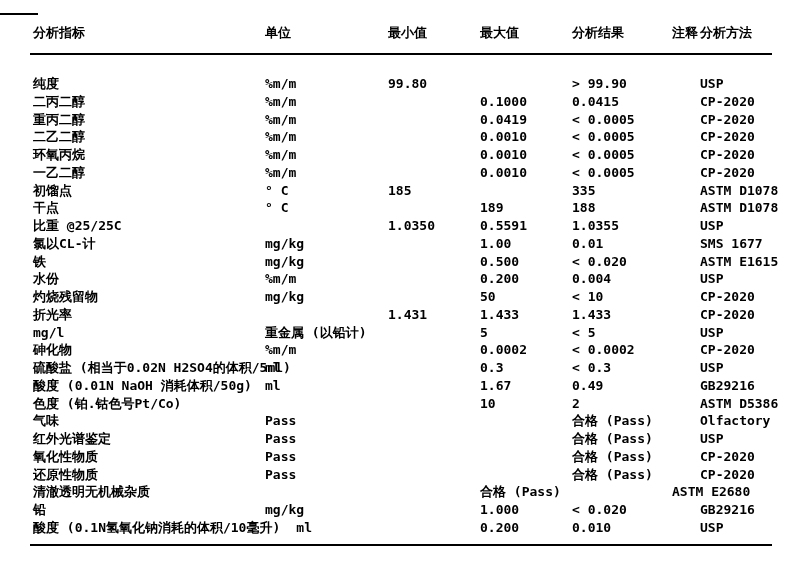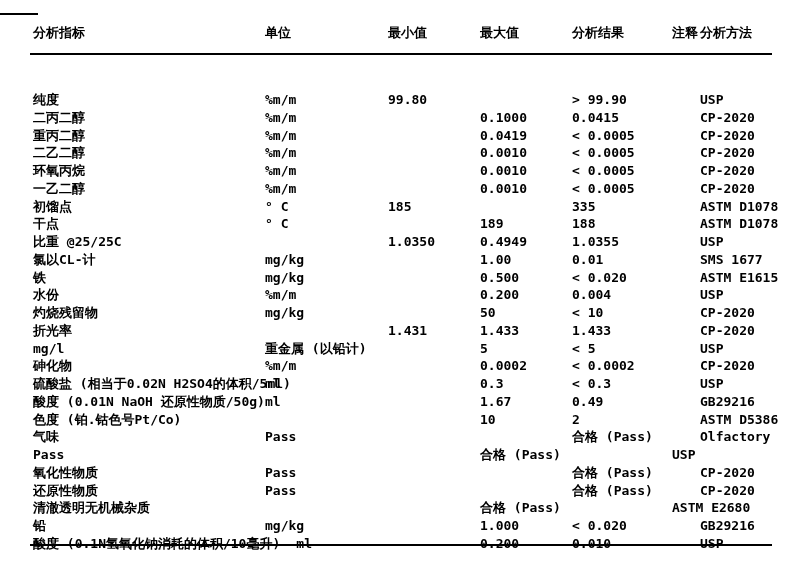--- a/index.html
+++ b/index.html
@@ -32,21 +32,21 @@
     height: 18px;
   }
   .header-rule {
     position: absolute;
     top: 53px; left: 30px;
     width: 742px; height: 2px;
     background: #000;
   }
   .table-body {
     position: absolute;
-    top: 75px; left: 0; right: 0; margin-top: 16px;
+    top: 75px; left: 0; right: 0;
   }
   .row { height: 17.75px; }
   .c {
     white-space: pre;
     overflow: visible;
     line-height: 17.75px;
     height: 17.75px;
   }
   .hc { white-space: pre; line-height: 18px; }
   .bottom-rule {
@@ -145,21 +145,21 @@
     <span class="c"></span>
     <span class="c">189</span>
     <span class="c">188</span>
     <span class="c"></span>
     <span class="c">ASTM D1078</span>
   </div>
       <div class="row grid-row">
     <span class="c">比重 @25/25C</span>
     <span class="c"></span>
     <span class="c">1.0350</span>
-    <span class="c">0.4949</span>
+    <span class="c">0.5591</span>
     <span class="c">1.0355</span>
     <span class="c"></span>
     <span class="c">USP</span>
   </div>
       <div class="row grid-row">
     <span class="c">氯以CL-计</span>
     <span class="c">mg/kg</span>
     <span class="c"></span>
     <span class="c">1.00</span>
     <span class="c">0.01</span>
@@ -223,21 +223,21 @@
       <div class="row grid-row">
     <span class="c">硫酸盐 (相当于0.02N H2SO4的体积/5ml)</span>
     <span class="c">ml</span>
     <span class="c"></span>
     <span class="c">0.3</span>
     <span class="c">&lt; 0.3</span>
     <span class="c"></span>
     <span class="c">USP</span>
   </div>
       <div class="row grid-row">
-    <span class="c">酸度 (0.01N NaOH 还原性物质/50g)</span>
+    <span class="c">酸度 (0.01N NaOH 消耗体积/50g)</span>
     <span class="c">ml</span>
     <span class="c"></span>
     <span class="c">1.67</span>
     <span class="c">0.49</span>
     <span class="c"></span>
     <span class="c">GB29216</span>
   </div>
       <div class="row grid-row">
     <span class="c">色度 (铂.钴色号Pt/Co)</span>
     <span class="c"></span>
@@ -250,20 +250,21 @@
       <div class="row grid-row">
     <span class="c">气味</span>
     <span class="c">Pass</span>
     <span class="c"></span>
     <span class="c"></span>
     <span class="c">合格 (Pass)</span>
     <span class="c"></span>
     <span class="c">Olfactory</span>
   </div>
       <div class="row grid-row">
+    <span class="c">红外光谱鉴定</span>
     <span class="c">Pass</span>
     <span class="c"></span>
     <span class="c"></span>
     <span class="c">合格 (Pass)</span>
     <span class="c"></span>
     <span class="c">USP</span>
   </div>
       <div class="row grid-row">
     <span class="c">氧化性物质</span>
     <span class="c">Pass</span>

